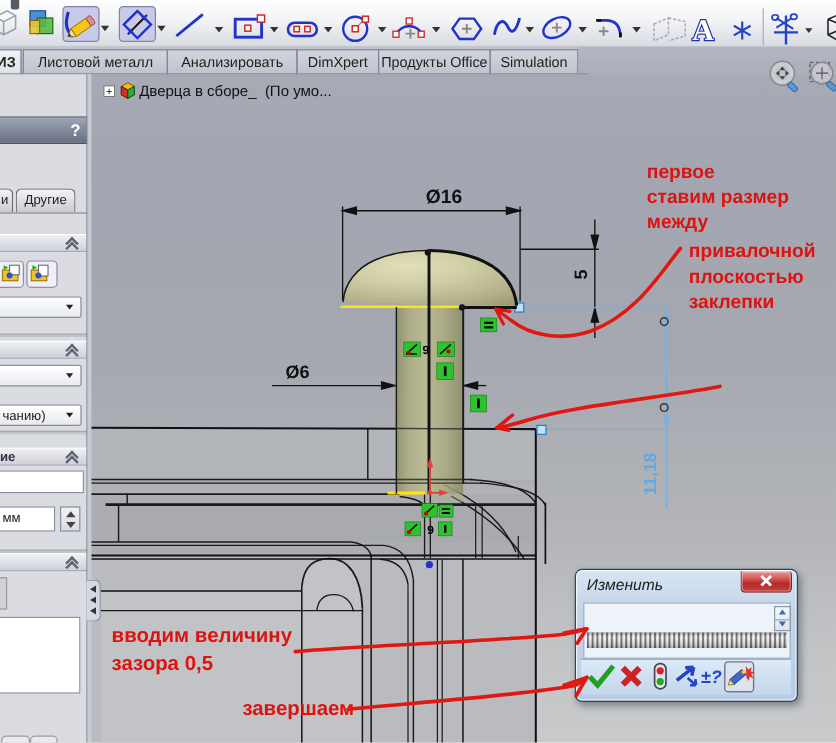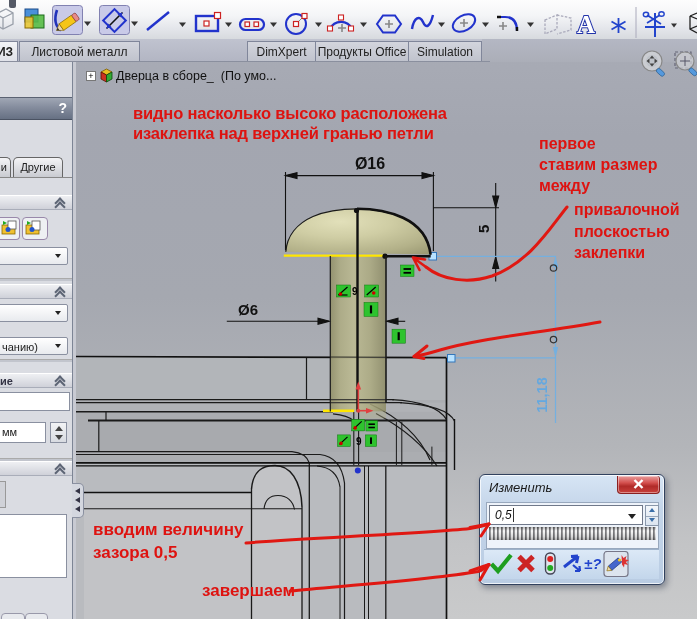--- a/index.html
+++ b/index.html
@@ -222,21 +222,20 @@
   </svg>
 
   <div class="abs" style="left:86px;top:71px;width:10px;height:10px;background:#fff;border:1px solid #777;font-size:9px;line-height:9px;text-align:center;color:#000;box-sizing:border-box;">+</div>
   <svg class="abs" style="left:98px;top:67px" width="17" height="17" viewBox="0 0 17 17">
     <path d="M3,5 L8.5,2 L14,5 L8.5,8 Z" fill="#e8c020" stroke="#7a5800" stroke-width="0.8"></path>
     <path d="M3,5 L8.5,8 L8.5,15 L3,12 Z" fill="#cc3322" stroke="#5a1000" stroke-width="0.8"></path>
     <path d="M14,5 L8.5,8 L8.5,15 L14,12 Z" fill="#33aa33" stroke="#0a4a0a" stroke-width="0.8"></path>
   </svg>
   <div class="abs" style="left:116px;top:69px;font-size:12.5px;color:#111;">Дверца в сборе_&nbsp; (По умо...</div>
 
-  <div class="abs" style="left:133px;top:103px;width:330px;font-size:16.5px;line-height:20px;letter-spacing:-0.15px;font-weight:bold;color:#de1310;">видно насколько высоко расположена изаклепка над верхней гранью петли</div>
   <div class="abs" style="left:539px;top:133px;font-size:16px;line-height:21px;font-weight:bold;color:#de1310;">первое<br>ставим размер<br>между</div>
   <div class="abs" style="left:574px;top:199px;font-size:16px;line-height:21.5px;font-weight:bold;color:#de1310;">привалочной<br>плоскостью<br>заклепки</div>
   <div class="abs" style="left:93px;top:518px;font-size:17px;line-height:23px;font-weight:bold;color:#de1310;">вводим величину<br>зазора 0,5</div>
   <div class="abs" style="left:202px;top:581px;font-size:17px;font-weight:bold;color:#de1310;">завершаем</div>
 
   <svg class="abs" style="left:638px;top:49px;z-index:5" width="59" height="32" viewBox="0 0 59 32">
     <circle cx="14" cy="12" r="10" fill="#d0d2d6" fill-opacity="0.85" stroke="#888" stroke-width="1.2"></circle>
     <circle cx="14" cy="12" r="6" fill="#bfc3c9"></circle>
     <path d="M14,6.5 L11.5,9.5 L16.5,9.5 Z M14,17.5 L11.5,14.5 L16.5,14.5 Z M8.5,12 L11.5,9.5 L11.5,14.5 Z M19.5,12 L16.5,9.5 L16.5,14.5 Z" fill="#444"></path>
     <rect x="20.5" y="19" width="9" height="4.5" rx="2" transform="rotate(42 21 19)" fill="#5599dd" stroke="#336699" stroke-width="0.8"></rect>
@@ -340,20 +339,21 @@
         <ellipse cx="661.5" cy="14" rx="2.7" ry="2.2" fill="none" stroke-width="1.4"></ellipse>
       </g>
       <path d="M671,23.5 l6,0 -3,4 z" fill="#333"></path>
 
       <path d="M690,16 l7,3 M690,16 v13 l7,4 M690,16 l7,-3 M690,29 l7,-3" stroke="#222" stroke-width="1.3" fill="none"></path>
     </svg>
   </div>
   <div id="tabrow" class="abs">
     <div class="tab" style="left:-8px;width:26px;background:linear-gradient(180deg,#f2f3f6,#dfe1e8);font-weight:bold;">ИЗ</div>
     <div class="tab" style="left:19px;width:121px;">Листовой металл</div>
+    <div class="tab" style="left:139px;width:109px;">Анализировать</div>
     <div class="tab" style="left:247px;width:69px;">DimXpert</div>
     <div class="tab" style="left:315px;width:94px;">Продукты Office</div>
     <div class="tab" style="left:408px;width:74px;">Simulation</div>
     <div style="position:absolute;left:482px;top:0;width:215px;height:23px;background:linear-gradient(180deg,#b4b7c3,#abaeb8);"></div>
   </div>
   <div id="tabline" class="abs"></div>
   <div id="lpanel" class="abs">
 
     <div style="position:absolute;left:0;top:35px;width:73px;height:21px;background:linear-gradient(180deg,#a0a7b5 0%,#848c9d 45%,#667083 100%);border-top:1px solid #5a6272;border-bottom:1px solid #4a5262;">
       <div style="position:absolute;right:6px;top:2px;color:#fff;font-weight:bold;font-size:14px;">?</div>
@@ -431,24 +431,20 @@
     <div style="position:absolute;left:9px;top:5px;font-size:13px;color:#1a1a1a;">Изменить</div>
 
     <div style="position:absolute;right:4px;top:1px;width:41px;height:17px;background:linear-gradient(180deg,#e89c9c 0%,#d4504e 40%,#b02a28 60%,#c8413c 100%);border:1px solid #8a2020;border-top:none;border-radius:0 3px 4px 4px;box-shadow:inset 0 0 0 1px rgba(255,255,255,.4);">
       <svg style="position:absolute;left:15px;top:3px" width="11" height="10" viewBox="0 0 11 10">
           <path d="M1.5,1 L9.5,9 M9.5,1 L1.5,9" stroke="#fff" stroke-width="2.4"></path>
         </svg>
     </div>
 
     <div style="position:absolute;left:6px;top:27px;width:171px;height:45px;background:#eef3fa;border:1px solid #98a8bd;"></div>
 
-    <div style="position:absolute;left:9px;top:30px;width:154px;height:20px;background:#fff;border:1px solid #70798a;box-sizing:border-box;">
-      <div style="position:absolute;left:5px;top:2px;font-size:12px;color:#111;">0,5<span style="border-left:1px solid #333;margin-left:1px;"></span></div>
-      <div style="position:absolute;right:6px;top:8px;width:0;height:0;border-left:4px solid transparent;border-right:4px solid transparent;border-top:5px solid #222;"></div>
-    </div>
     <div style="position:absolute;left:165px;top:30px;width:14px;height:21px;background:linear-gradient(180deg,#f4f7fb,#dbe4ef);border:1px solid #8a98ab;box-sizing:border-box;">
       <div style="position:absolute;left:2.5px;top:2px;width:0;height:0;border-left:3.5px solid transparent;border-right:3.5px solid transparent;border-bottom:4.5px solid #3a6ea8;"></div>
       <div style="position:absolute;left:2.5px;top:11.5px;width:0;height:0;border-left:3.5px solid transparent;border-right:3.5px solid transparent;border-top:4.5px solid #3a6ea8;"></div>
       <div style="position:absolute;left:0;top:9.5px;width:12px;height:1px;background:#9aa8bb;"></div>
     </div>
 
     <svg style="position:absolute;left:9px;top:52px" width="167" height="13" viewBox="0 0 167 13">
       <rect width="167" height="13" fill="#888"></rect>
       <g>
         <rect x="0" y="0" width="167" height="13" fill="url(#twg)"></rect>

